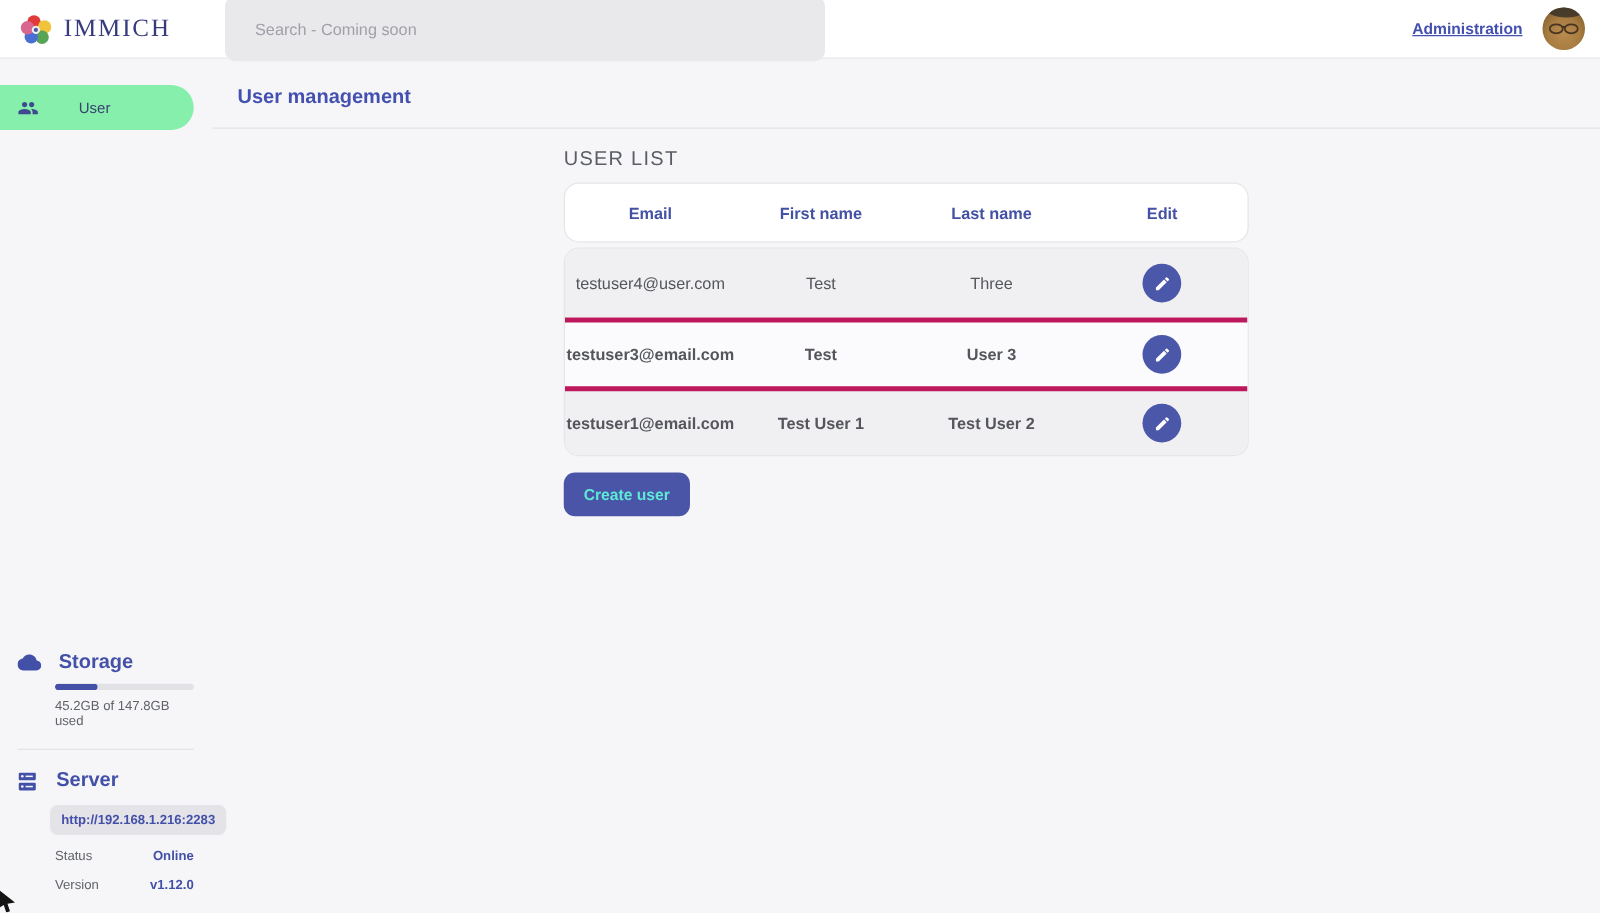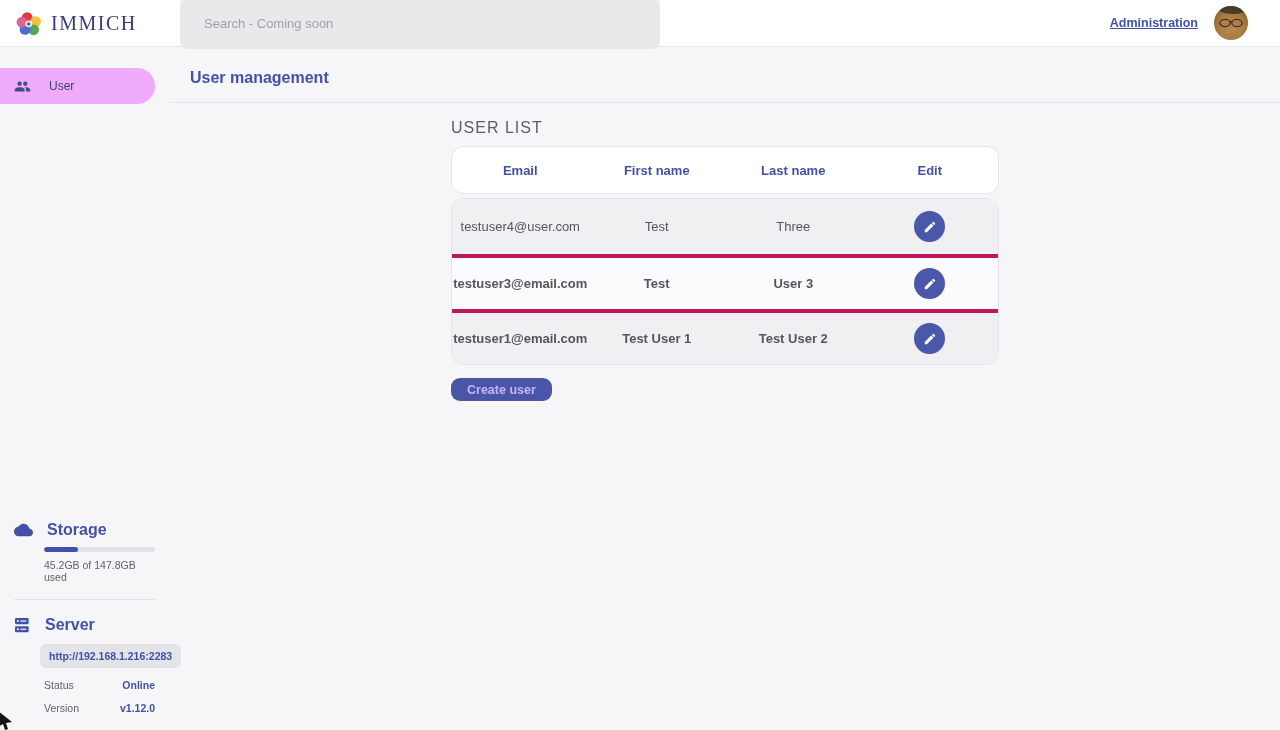--- a/index.html
+++ b/index.html
@@ -9,21 +9,21 @@
     background:#f6f6f9;
     color:#54565c;
     position:relative;
   }
 
   
   .topbar {
     height:47px; background:#ffffff;
     border-bottom:1px solid #e8e8ec;
     display:flex; align-items:center;
-    padding:0 32px 0 16px;
+    padding:0 12px 0 16px;
   }
   .brand { display:flex; align-items:center; gap:8px; width:164px; }
   .brand-name {
     font-family:"Liberation Serif", serif;
     font-size:20px; letter-spacing:1.5px;
     color:#383b7d; font-weight:500;
   }
   .search-input {
     width:480px; height:52px;
     background:#e9e9ec; border:none; outline:none;
@@ -48,22 +48,22 @@
   }
   .avatar svg { position:absolute; left:4px; top:11px; }
 
   
   .shell { display:flex; height:683px; }
   .sidebar {
     width:170px; flex:none; display:flex; flex-direction:column;
   }
   .side-item {
     margin-top:21px; width:155px; height:36px;
-    background:#f0abfc; border-radius:0 20px 20px 0;
-    display:flex; align-items:center; gap:18px;
+    background:#86efac; border-radius:0 20px 20px 0;
+    display:flex; align-items:center; gap:32px;
     padding-left:14px; cursor:pointer;
   }
   .side-item-label { font-size:12px; font-weight:500; color:#3a4270; }
 
   .side-footer { margin-top:auto; padding:0 15px 16px 14px; }
   .foot-head { display:flex; align-items:center; gap:14px; margin-bottom:8px; }
   .foot-title { font-size:16px; font-weight:bold; color:#4350a8; }
   .progress-track {
     margin-left:30px; width:111px; height:5px;
     background:#e1e1e6; border-radius:3px; overflow:hidden;
@@ -112,23 +112,23 @@
   .t-row.even { background:#fbfbfd; }
   .t-row + .t-row { border-top:4px solid #be185d;font-weight:bold; }
   .td-cell { text-align:center; font-size:13px; color:#54565c; }
   .edit-cell { display:flex; justify-content:center; }
   .edit-btn {
     width:31px; height:31px; border-radius:50%;
     background:#4b57a9; border:none; cursor:pointer;
     display:flex; align-items:center; justify-content:center;
   }
   .create-btn {
-    margin-top:13px; height:23px; padding:0 16px;
+    margin-top:13px; height:35px; padding:0 16px;
     background:#4a55a8; border:none; border-radius:9px;
-    color:#c4b5fd; font-size:12.5px; font-weight:bold;
+    color:#5eead4; font-size:12.5px; font-weight:bold;
     font-family:"Liberation Sans", sans-serif; cursor:pointer;
   }
 
   .cursor-ghost { position:absolute; left:-2px; top:711px; pointer-events:none; }
 </style>
 </head>
 <body>
 
 <div class="topbar">
   <div class="brand">

